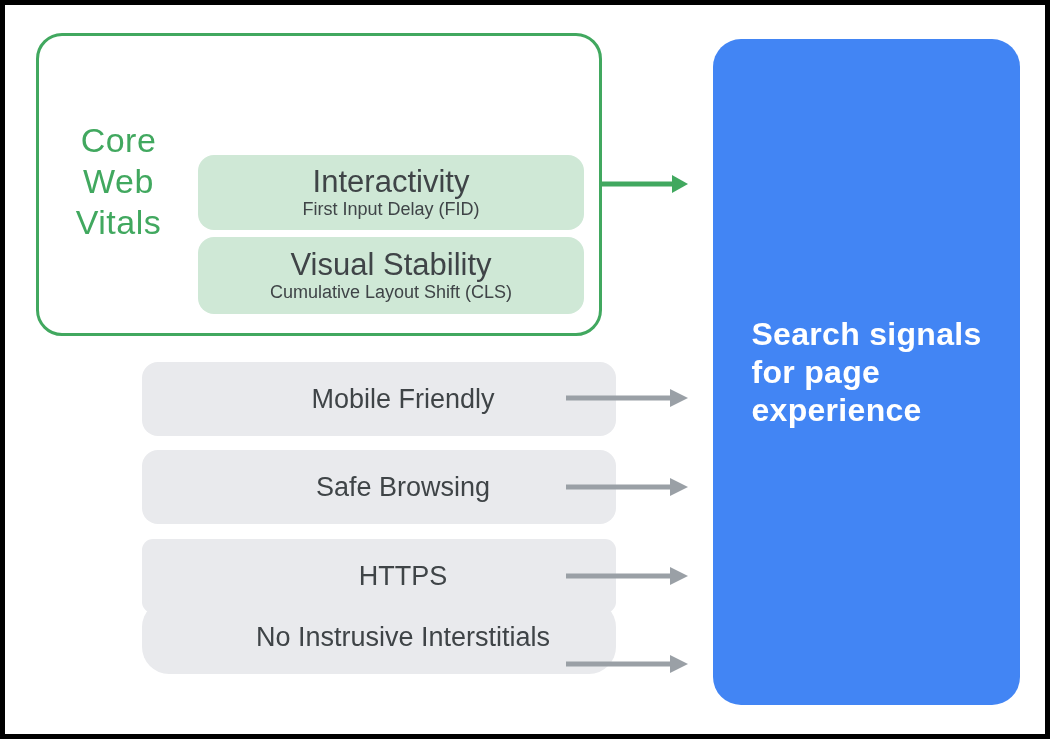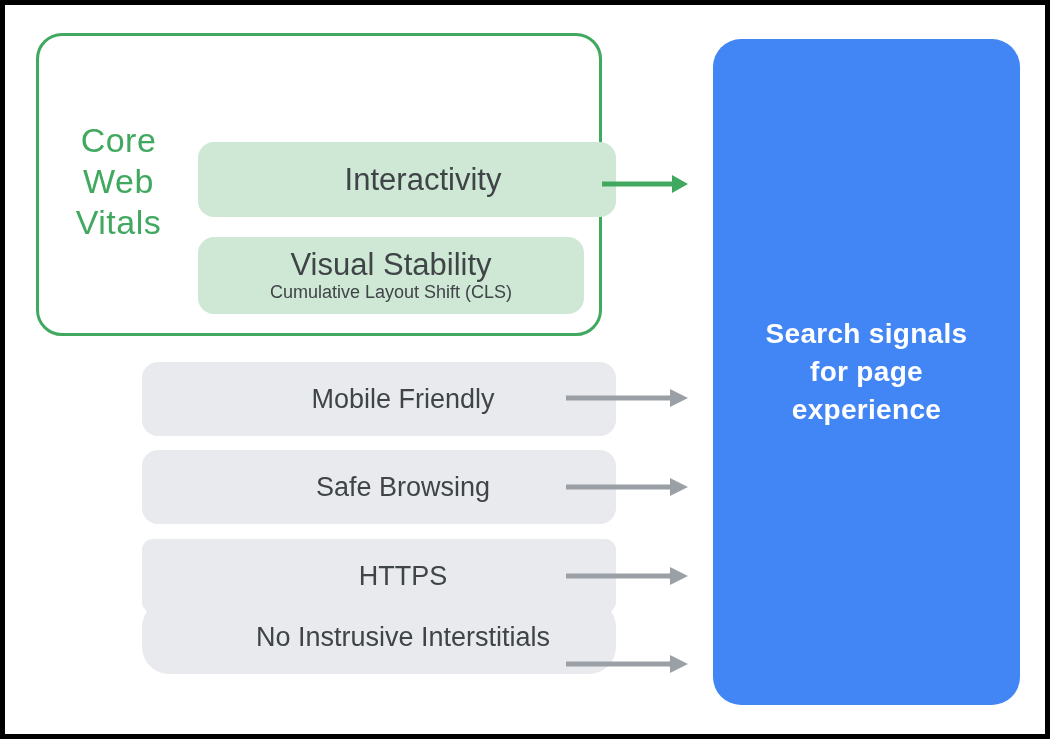--- a/index.html
+++ b/index.html
@@ -42,21 +42,21 @@
     height: 76px;
     background: #cfe8d6;
     border-radius: 16px;
     display: flex;
     flex-direction: column;
     align-items: center;
     justify-content: center;
     text-align: center;
   }
   .vital-1 { top: 21px; }
-  .vital-2 { top: 106px; height: 75px; padding-left: 32px; }
+  .vital-2 { top: 119px; height: 75px; }
   .vital-3 { top: 201px; height: 77px; }
   .vital-title {
     color: #3f4447;
     font-size: 31px;
     font-weight: 500;
     line-height: 34px;
   }
   .vital-sub {
     color: #3f4447;
     font-size: 18px;
@@ -93,24 +93,23 @@
     left: 713px; top: 39px;
     width: 307px; height: 666px;
     background: #4285f4;
     border-radius: 28px;
     display: flex;
     align-items: center;
     justify-content: center;
   }
   .target-label {
     color: #ffffff;
-    font-size: 28px;
+    font-size: 32px;
     font-weight: 700;
     line-height: 38px;
-    text-align: center;
     white-space: pre-line;
     letter-spacing: 0.3px;
   }
 
   
   .arrow { position: absolute; }
   .arrow-green { left: 602px; top: 172px; }
   .arrow-gray-1 { left: 566px; top: 386px; }
   .arrow-gray-2 { left: 566px; top: 475px; }
   .arrow-gray-3 { left: 566px; top: 564px; }
@@ -122,20 +121,21 @@
 <div class="page">
 
   <div class="cwv-group">
     <div class="cwv-label">Core
 Web
 Vitals</div>
 
 
     <div class="vital-box vital-2">
       <div class="vital-title">Interactivity</div>
+      <div class="vital-sub">First Input Delay (FID)</div>
     </div>
 
     <div class="vital-box vital-3">
       <div class="vital-title">Visual Stability</div>
       <div class="vital-sub">Cumulative Layout Shift (CLS)</div>
     </div>
   </div>
 
   <svg class="arrow arrow-green" width="88" height="24">
     <line x1="0" y1="12" x2="72" y2="12" stroke="#41a85f" stroke-width="5"></line>

